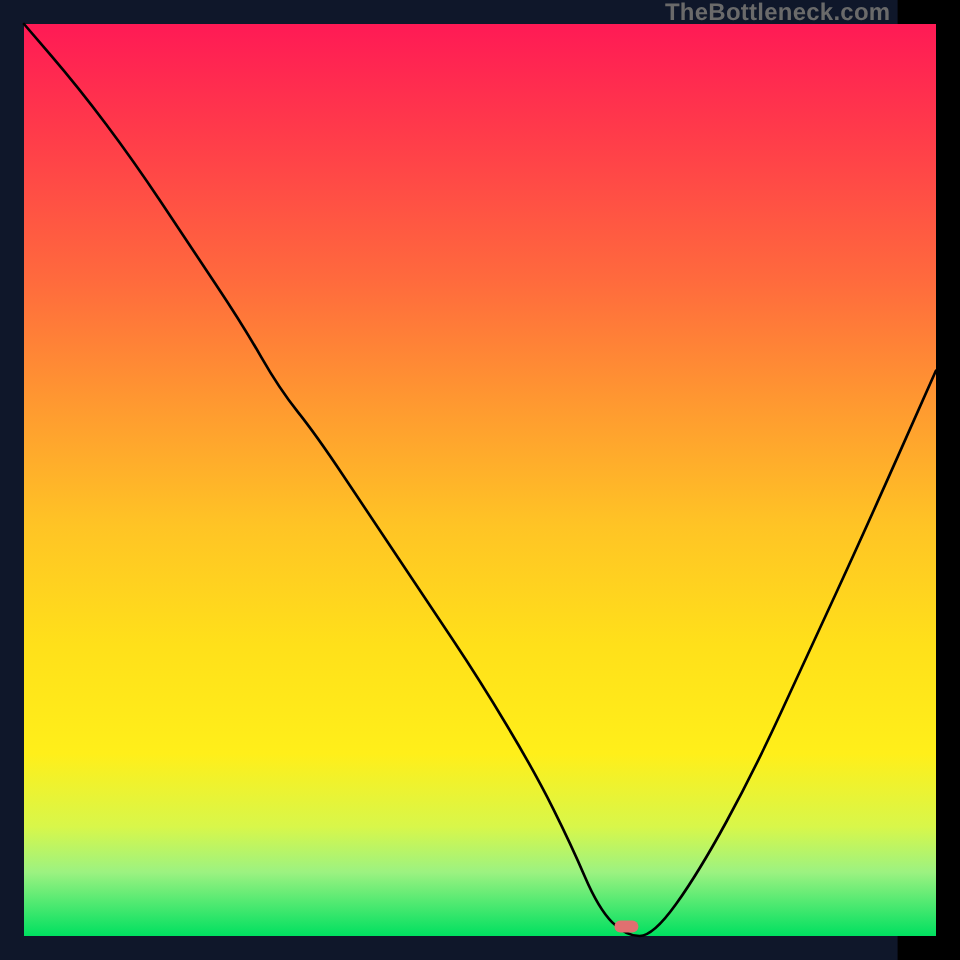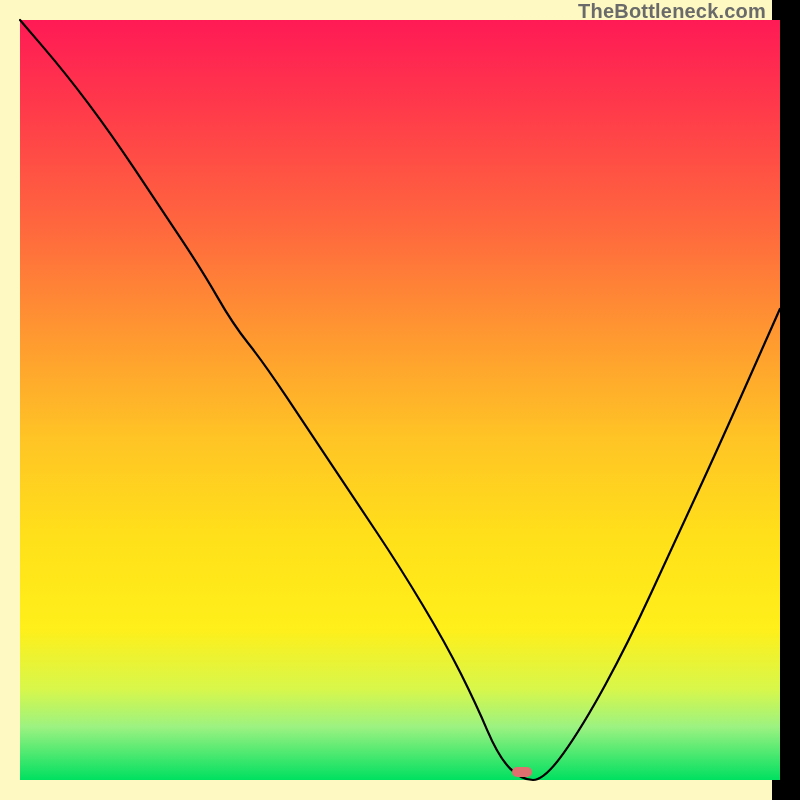--- a/index.html
+++ b/index.html
@@ -10,22 +10,21 @@
     overflow: hidden;
     background: #000;
     font-family: Arial, Helvetica, sans-serif;
   }
   .frame {
     position: absolute;
     top: 0;
     left: 0;
     width: 748px;
     height: 800px;
-    background: #fef9c3;
-    padding-left: 24px;
+    background: #0f172a;
   }
   .plot-area {
     position: absolute;
     top: 20px;
     left: 20px;
     width: 760px;
     height: 760px;
     background: linear-gradient(
       to bottom,
       #ff1a55 0%,

